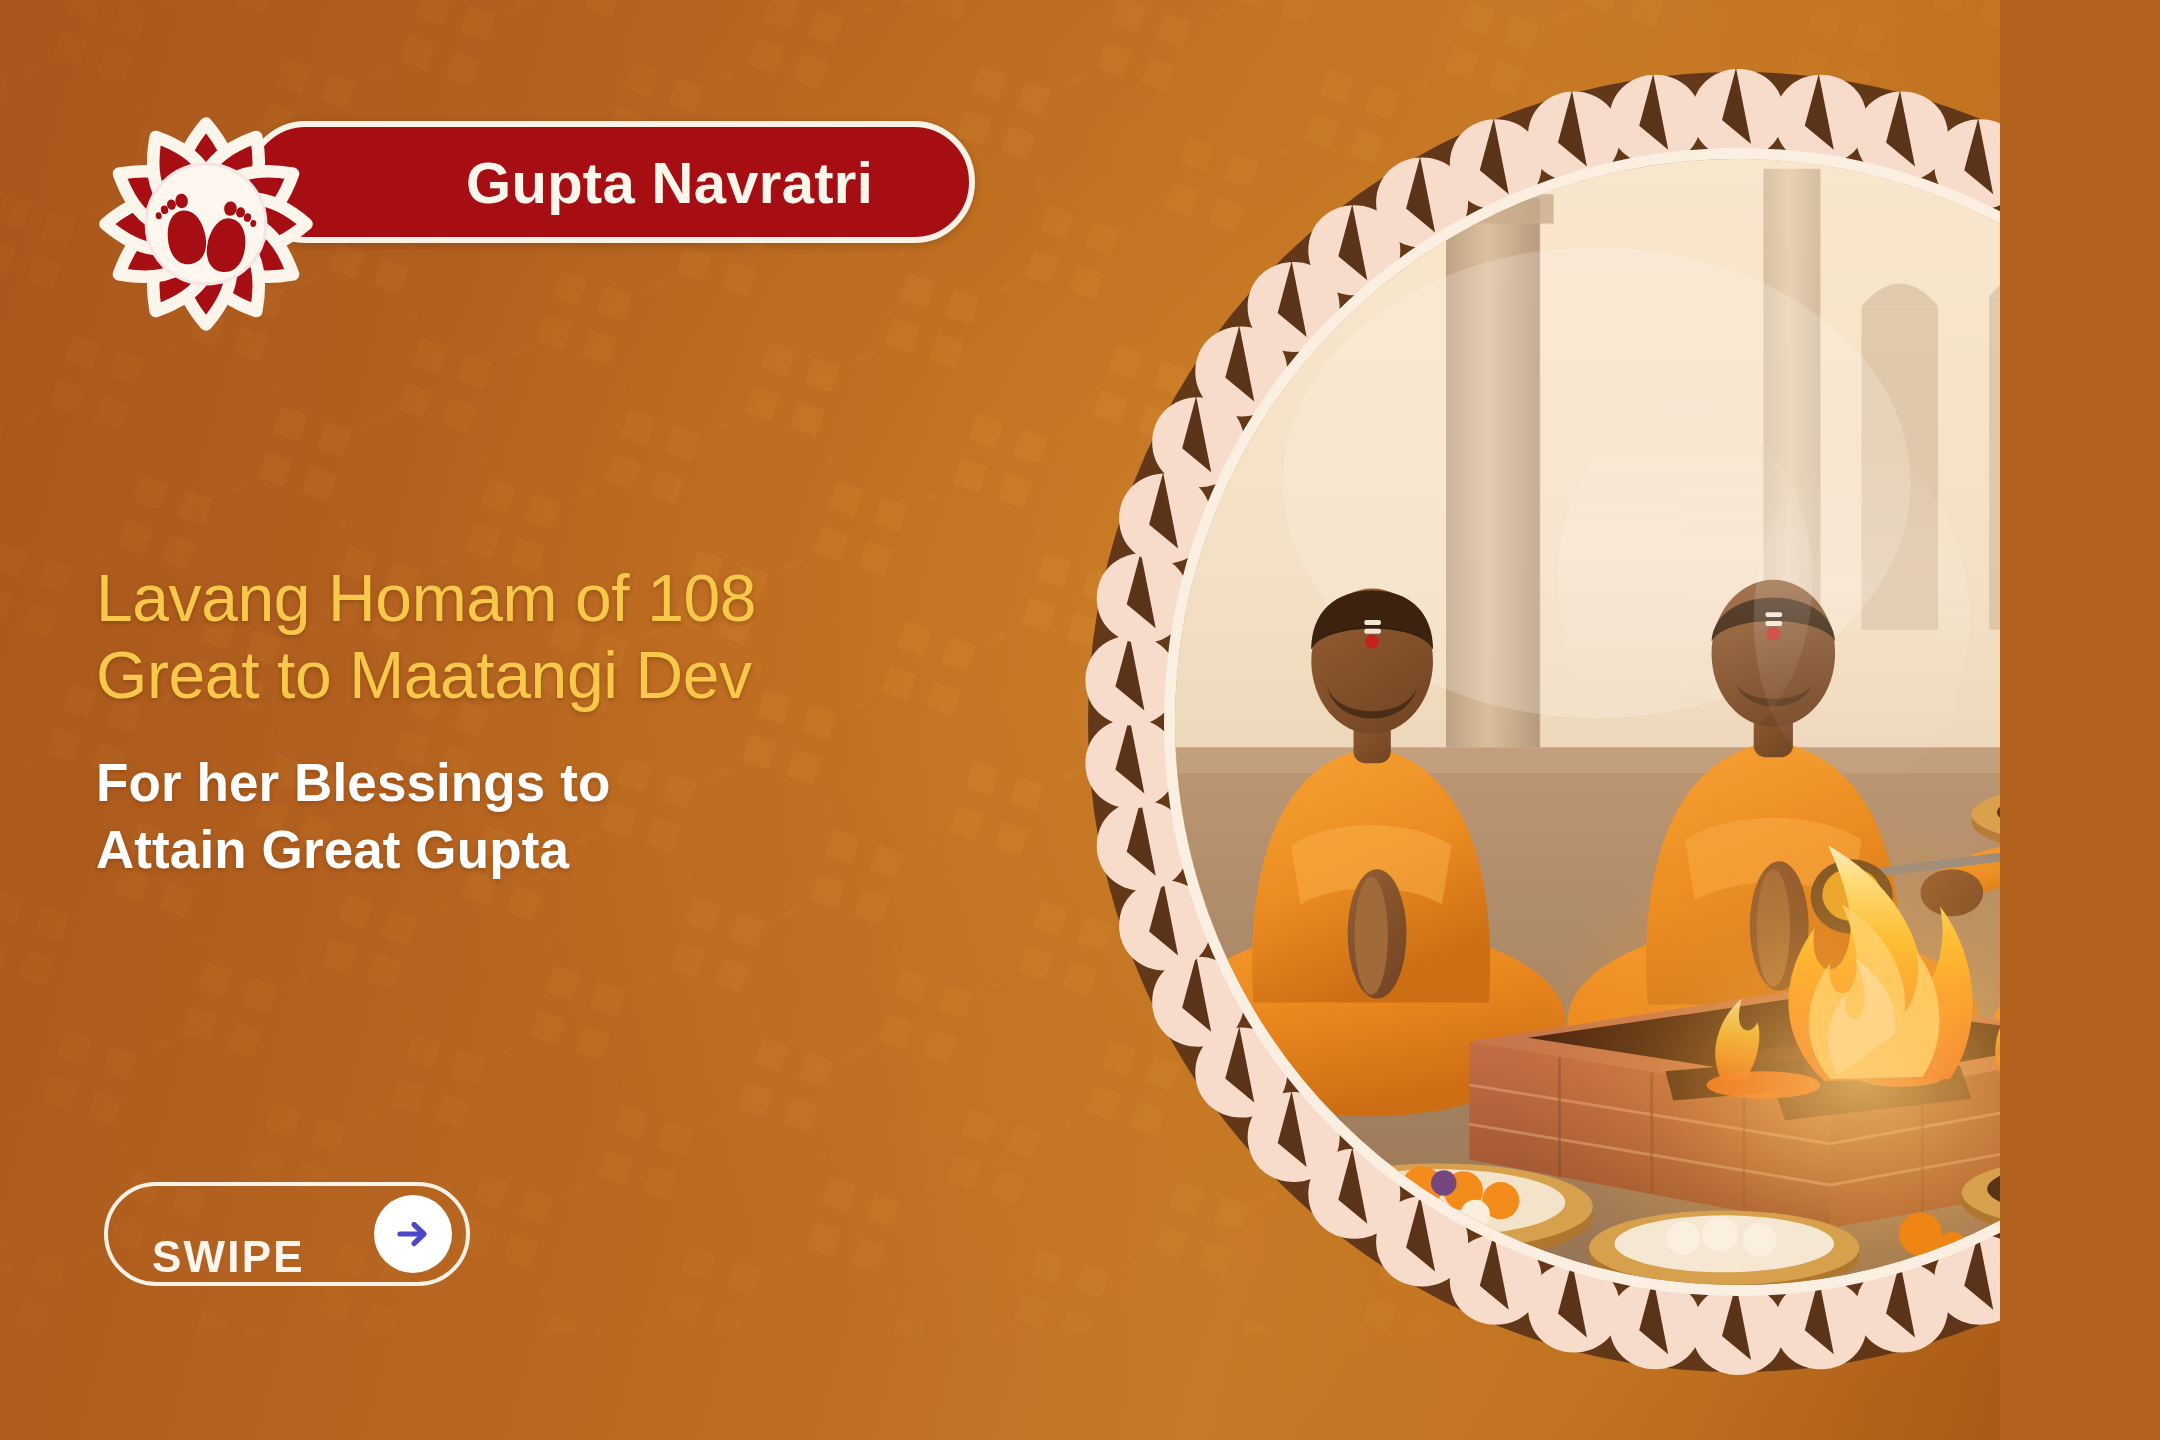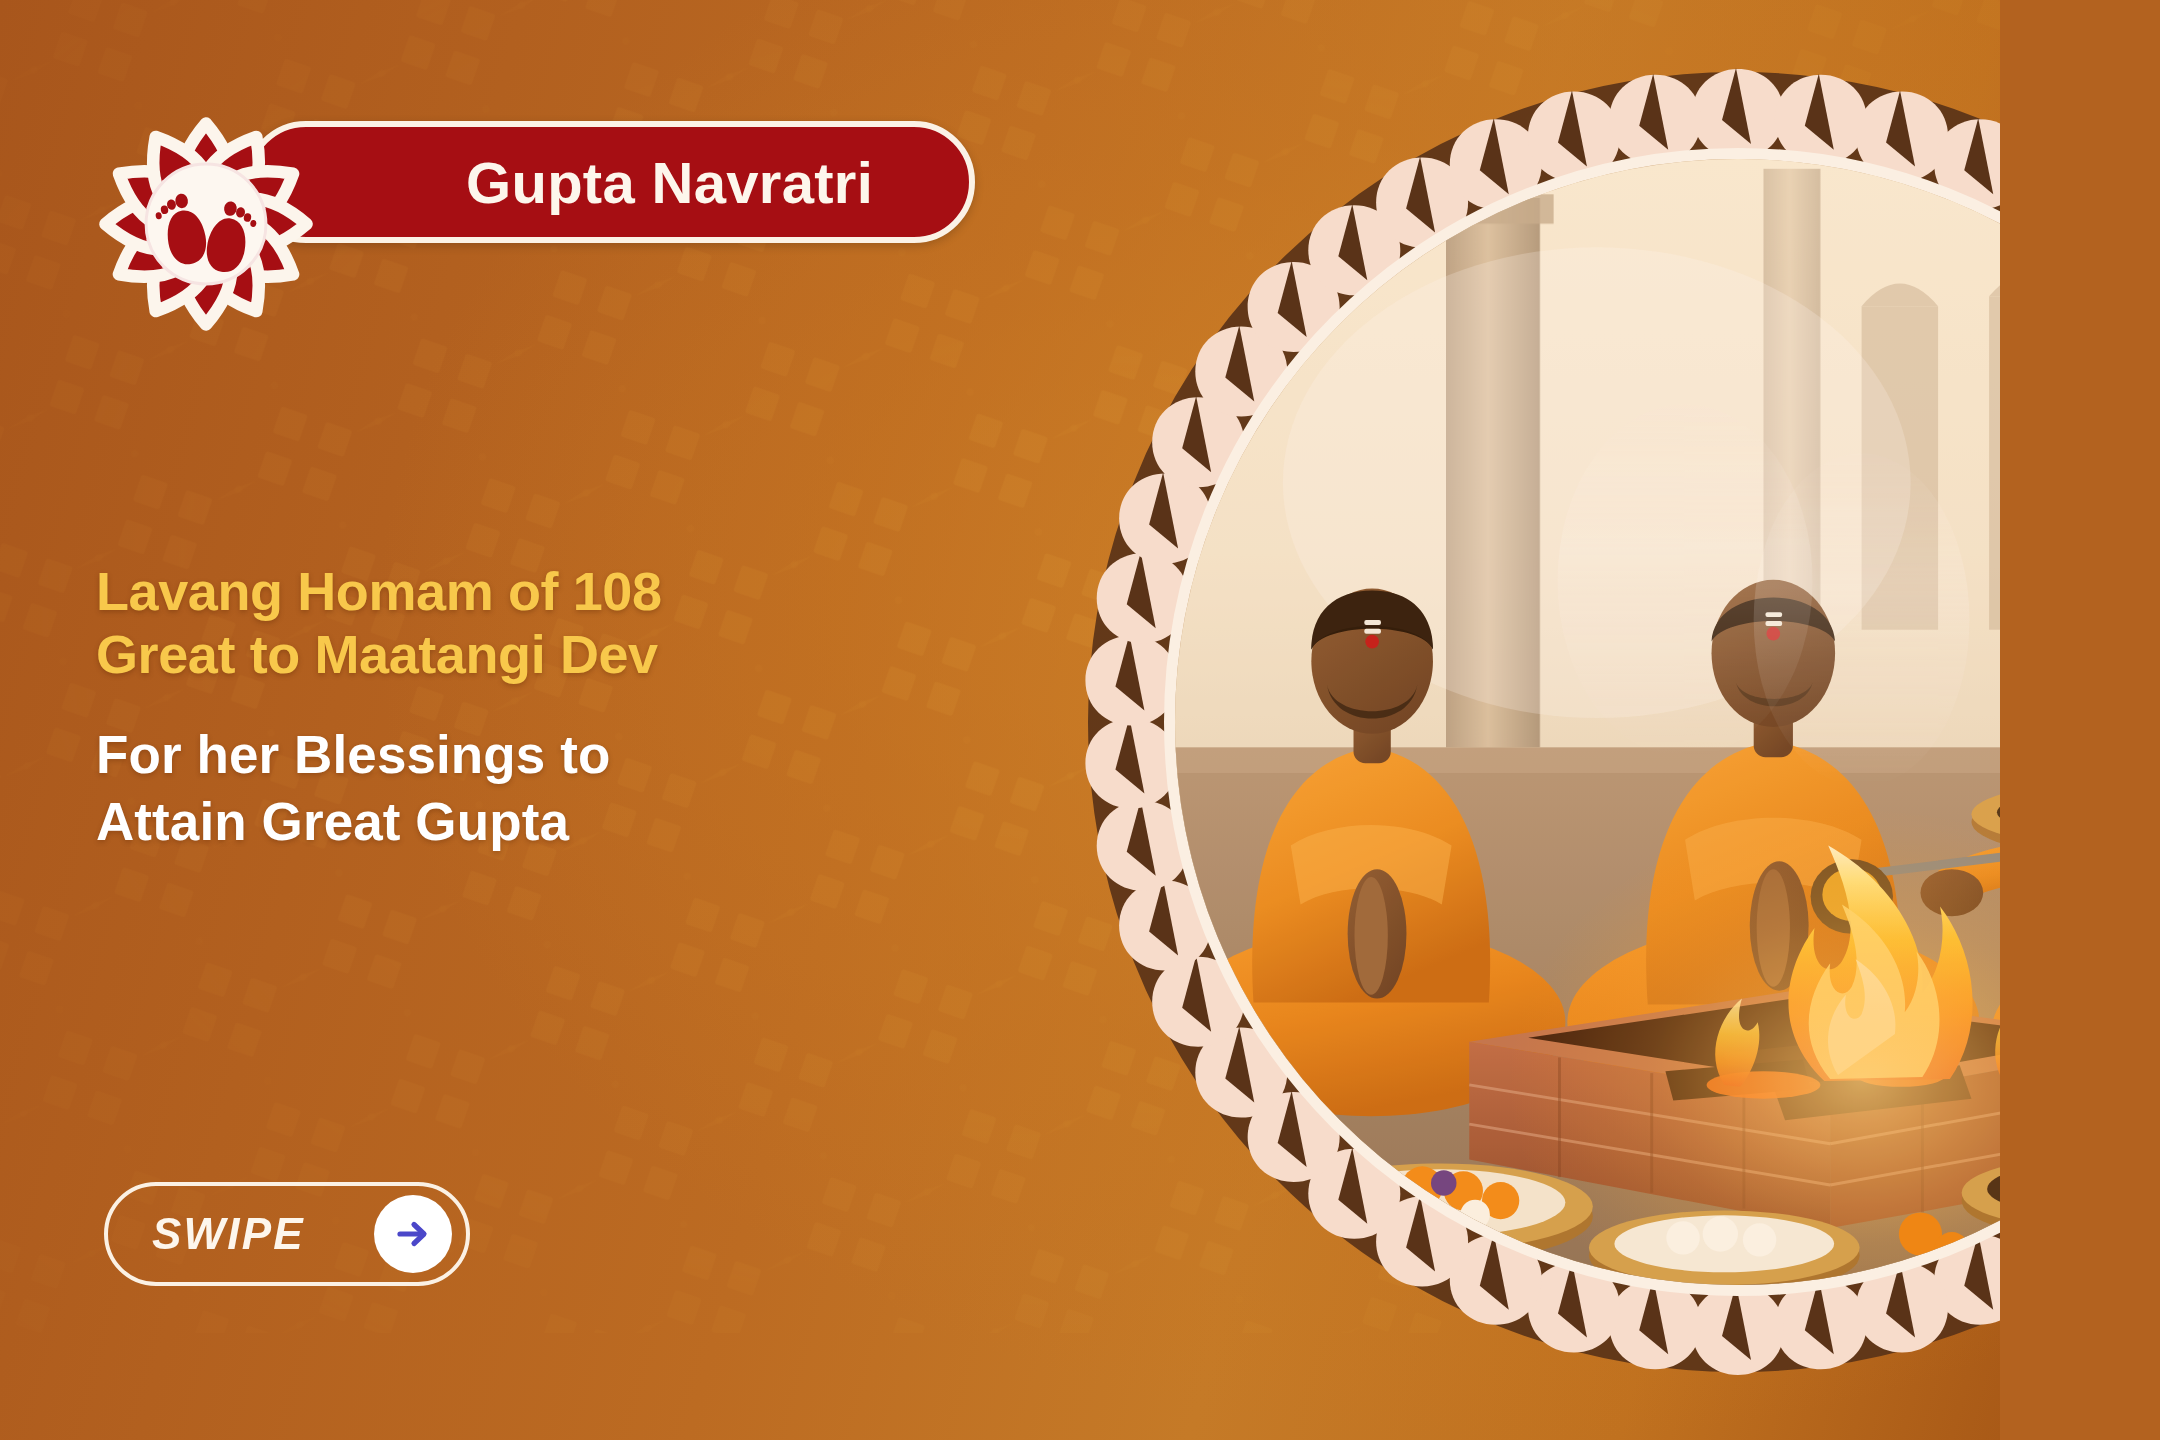--- a/index.html
+++ b/index.html
@@ -46,45 +46,44 @@
   #brand-name {
     color:#FDF6EC; font-size:58px; font-weight:700;
     letter-spacing:.3px; white-space:nowrap;
   }
   #lotus-mark { position:relative; width:232px; height:232px; z-index:3; }
 
   
   #copy { position:absolute; left:96px; top:560px; z-index:30; width:1000px; }
   .headline-line {
     color:#F8C84B;
-    font-size:54px; font-weight:700;
+    font-size:66px; font-weight:400;
     line-height:1.16; letter-spacing:-.4px;
     white-space:nowrap;
     text-shadow:0 2px 5px rgba(90,36,6,.35);
   }
   #subhead { margin-top:37px; }
   .sub-line {
     color:#FFFFFF;
     font-size:53px; font-weight:600;
     line-height:1.26; letter-spacing:.1px;
     white-space:nowrap;
     text-shadow:0 2px 5px rgba(90,36,6,.32);
   }
 
   
   #swipe-button {
     position:absolute; left:104px; top:1182px;
     width:366px; height:104px;
     border:4px solid #FBF1E4;
     border-radius:54px;
-    display:flex; align-items:center;
+    display:flex; align-items:flex-end;
     z-index:35;
     background:transparent;
     cursor:pointer;
-    font-style:italic;
   }
   #swipe-label {
     color:#FDF6EC; font-size:44px; font-weight:700;
     letter-spacing:2.2px; margin-left:44px;
   }
   #swipe-arrow-circle {
     position:absolute; right:14px; top:50%; transform:translateY(-50%);
     width:78px; height:78px; border-radius:50%;
     background:#FFFFFF;
     display:flex; align-items:center; justify-content:center;

